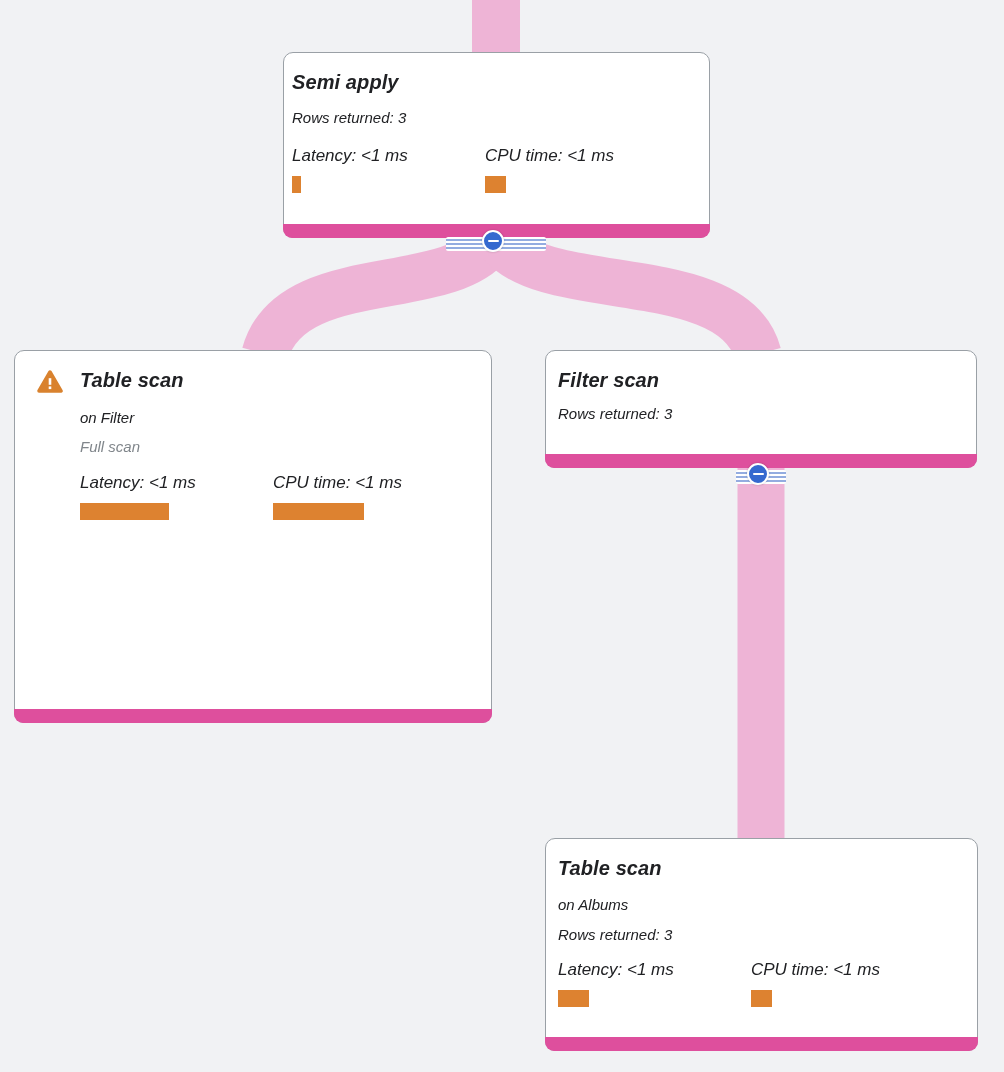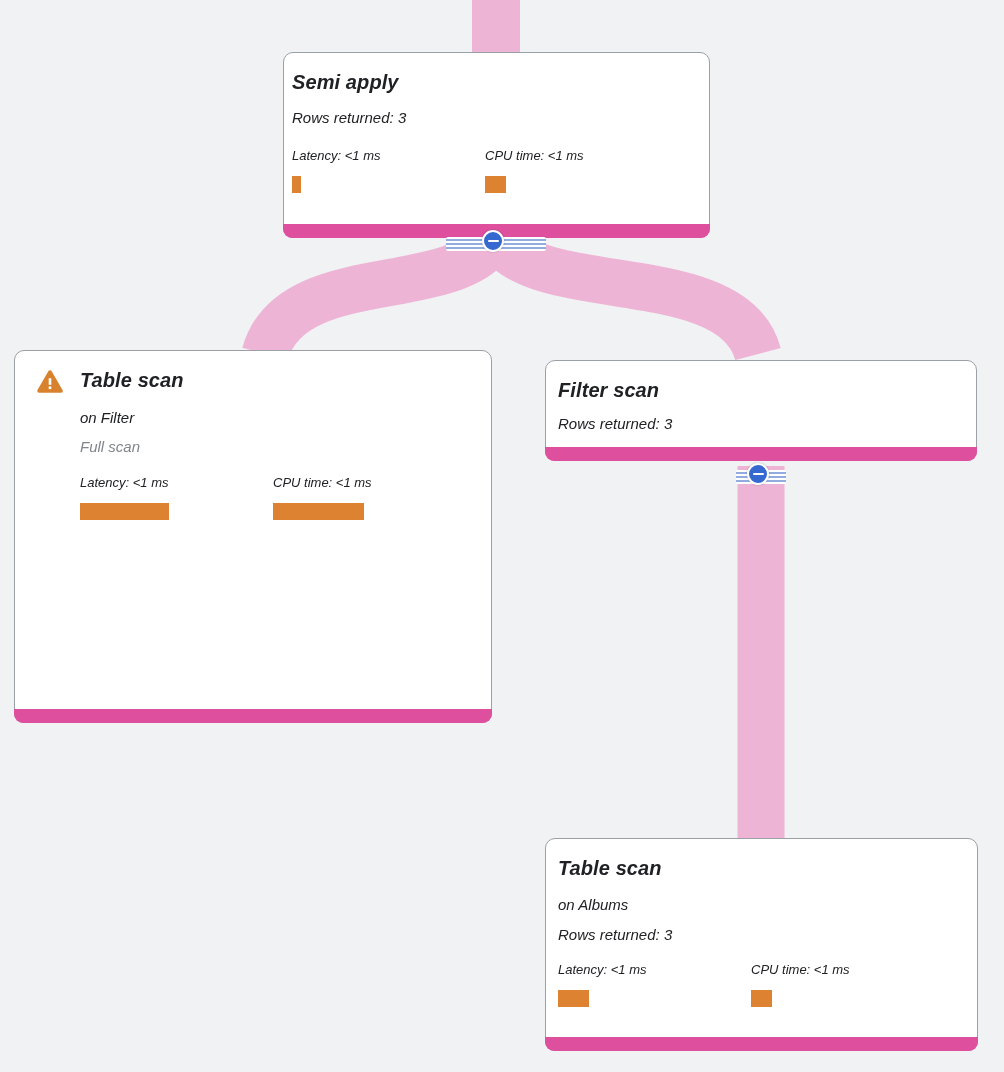--- a/index.html
+++ b/index.html
@@ -47,21 +47,21 @@
     font-weight:600;
     line-height:26px;
     letter-spacing:.1px;
   }
   .line{font-size:15px;line-height:22px;}
   .subtitle{margin-top:14px;}
   .scan-type{margin-top:7px;color:var(--text_secondary);}
   .rows{margin-top:10px;}
   .metrics{display:flex;margin-top:14px;}
   .metric{width:193px;}
-  .metric-label{font-size:13px;line-height:22px;}
+  .metric-label{font-size:17px;line-height:22px;}
   .bar{
     margin-top:9px;
     height:17px;
     background:var(--bar_orange);
   }
   
   #node-semi-apply .rows{margin-top:12px;}
   #node-semi-apply .metrics{margin-top:16px;}
   
   #node-table-scan-singers .card-body{padding-left:65px;}
@@ -162,21 +162,21 @@
       </div>
       <div class="metric">
         <div class="metric-label">CPU time: &lt;1 ms</div>
         <div class="bar" style="width: 91px;"></div>
       </div>
     </div>
   </div>
   <div class="accent"></div>
 </div>
 
-<div class="card" id="node-filter-scan" style="left:545px;top:360px;width:432px;height:101px;padding-left:4px;">
+<div class="card" id="node-filter-scan" style="left:545px;top:350px;width:432px;height:118px;padding-left:4px;">
   <div class="card-body">
     <div class="title">Filter scan</div>
     <div class="line rows">Rows returned: 3</div>
   </div>
   <div class="accent"></div>
 </div>
 
 <div class="collapse">
   <div class="band" style="left:736px;top:470px;width:50px;"></div>
   <div class="circle" style="left:747px;top:463px;">

